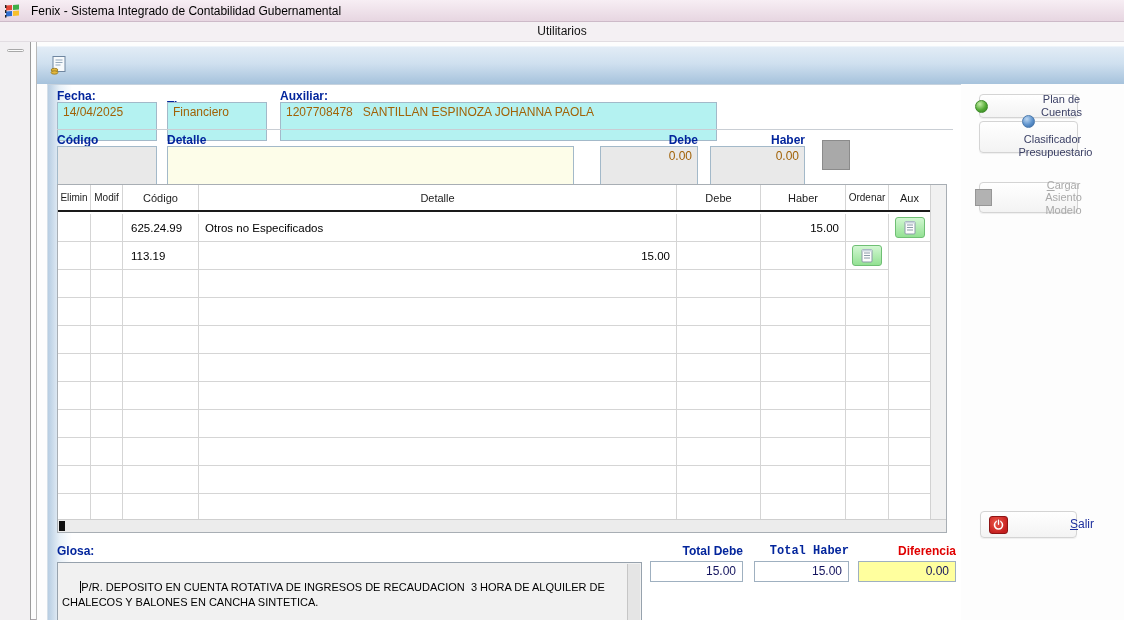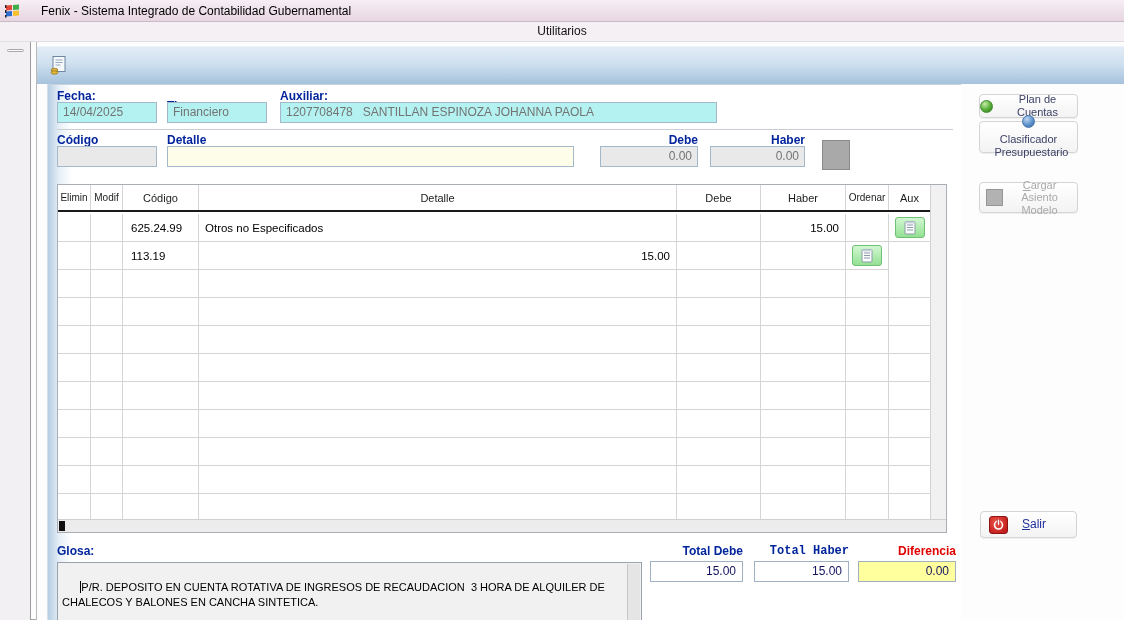--- a/index.html
+++ b/index.html
@@ -7,21 +7,21 @@
   body {
     font-family: "Liberation Sans", sans-serif;
     background:#fdfdfd; position:relative;
     box-shadow: inset 0 0 0 1px #a9a4a9;
   }
   
   .titlebar {
     position:absolute; left:0; top:0; width:1124px; height:22px;
     background: linear-gradient(#f7eef4, #e7d6e1);
     border-bottom:1px solid #cdbac8;
-    display:flex; align-items:center; gap:20px; padding-left:5px;
+    display:flex; align-items:center; gap:10px; padding-left:5px;
     font-size:12px; color:#000;
   }
   
   .menubar {
     position:absolute; left:0; top:22px; width:1124px; height:20px;
     background:#f4f0f3; border-bottom:1px solid #e2dde2;
     display:flex; align-items:center; font-size:12px; color:#111;flex-direction:column;
   }
   .menu-item { padding:2px 9px; cursor:default; }
   
@@ -43,22 +43,22 @@
     display:flex; align-items:center; justify-content:center;
   }
   
   .panel {
     position:absolute; left:10px; top:42px; width:914px; height:536px;
     background:linear-gradient(to right, #b7cde2 0px, #e9f1f8 12px, #ffffff 24px);
     border-top:1px solid #c6d2de; border-left:1px solid #d4dfe9;
   }
   .lbl { position:absolute; font-size:12px; font-weight:bold; color:var(--label-navy,#03259c); }
   .field {
-    position:absolute; height:21px; border:1px solid #a3b9c9; background:#fff;
-    font-size:12px; color:#737373; padding:2px 5px; white-space:pre; overflow:hidden;
+    position:absolute; height:39px; border:1px solid #a3b9c9; background:#fff;
+    font-size:12px; color:#a16207; padding:2px 5px; white-space:pre; overflow:hidden;
   }
   .cyan   { background:var(--field-cyan,#b4f2f1); }
   .grayf  { background:#e9e9e9; }
   .yellowf{ background:var(--field-ivory,#fdfde9); }
   .num    { text-align:right; }
   .sep { position:absolute; left:9px; top:44px; width:896px; height:1px; background:#c9ced4; }
   .sq-btn {
     position:absolute; left:774px; top:55px; width:28px; height:30px;
     background:#a9a9a9; border:1px solid #8b8b8b; cursor:pointer;
   }
@@ -112,21 +112,21 @@
     font-size:12px; color:#14145e; text-align:right; padding:2px 6px;
   }
   .tot-field.yellow { background:var(--diff-yellow,#ffff9e); }
   
   .side-btn {
     position:absolute; background:linear-gradient(#ffffff,#f3f3f3);
     border:1px solid #d4d4d4; border-radius:4px; box-shadow:0 1px 1px rgba(0,0,0,.06);
     display:flex; align-items:center; justify-content:center; gap:5px;
     font-size:11px; color:#3c4166; cursor:pointer; line-height:1.15; text-align:center;
   }
-  .side-btn .b-lbl { display:block; }
+  .side-btn .b-lbl { display:block;margin-left:48px; }
   .side-btn.disabled { color:#a9a9a9; cursor:default; }
   .sphere { width:13px; height:13px; border-radius:50%; flex:0 0 auto; }
   .sphere.green { background:radial-gradient(circle at 35% 28%, #c4eda6, #55ab37 55%, #2f7d1f); border:1px solid #3e8a2a; }
   .sphere.blue  { background:radial-gradient(circle at 35% 28%, #bcd7f2, #5d92cc 55%, #35659f); border:1px solid #4a79ad; }
   .gray-square { width:17px; height:17px; background:#b2b2b2; border:1px solid #969696; flex:0 0 auto; }
   .accel .b-lbl::first-letter { text-decoration:underline; }
   .power-badge {
     width:19px; height:18px; border-radius:3px; flex:0 0 auto;
     background:radial-gradient(circle at 40% 35%, #ef5a4a, var(--salir-red,#c41f1f) 75%);
     border:1px solid #8e1414; display:flex; align-items:center; justify-content:center;

